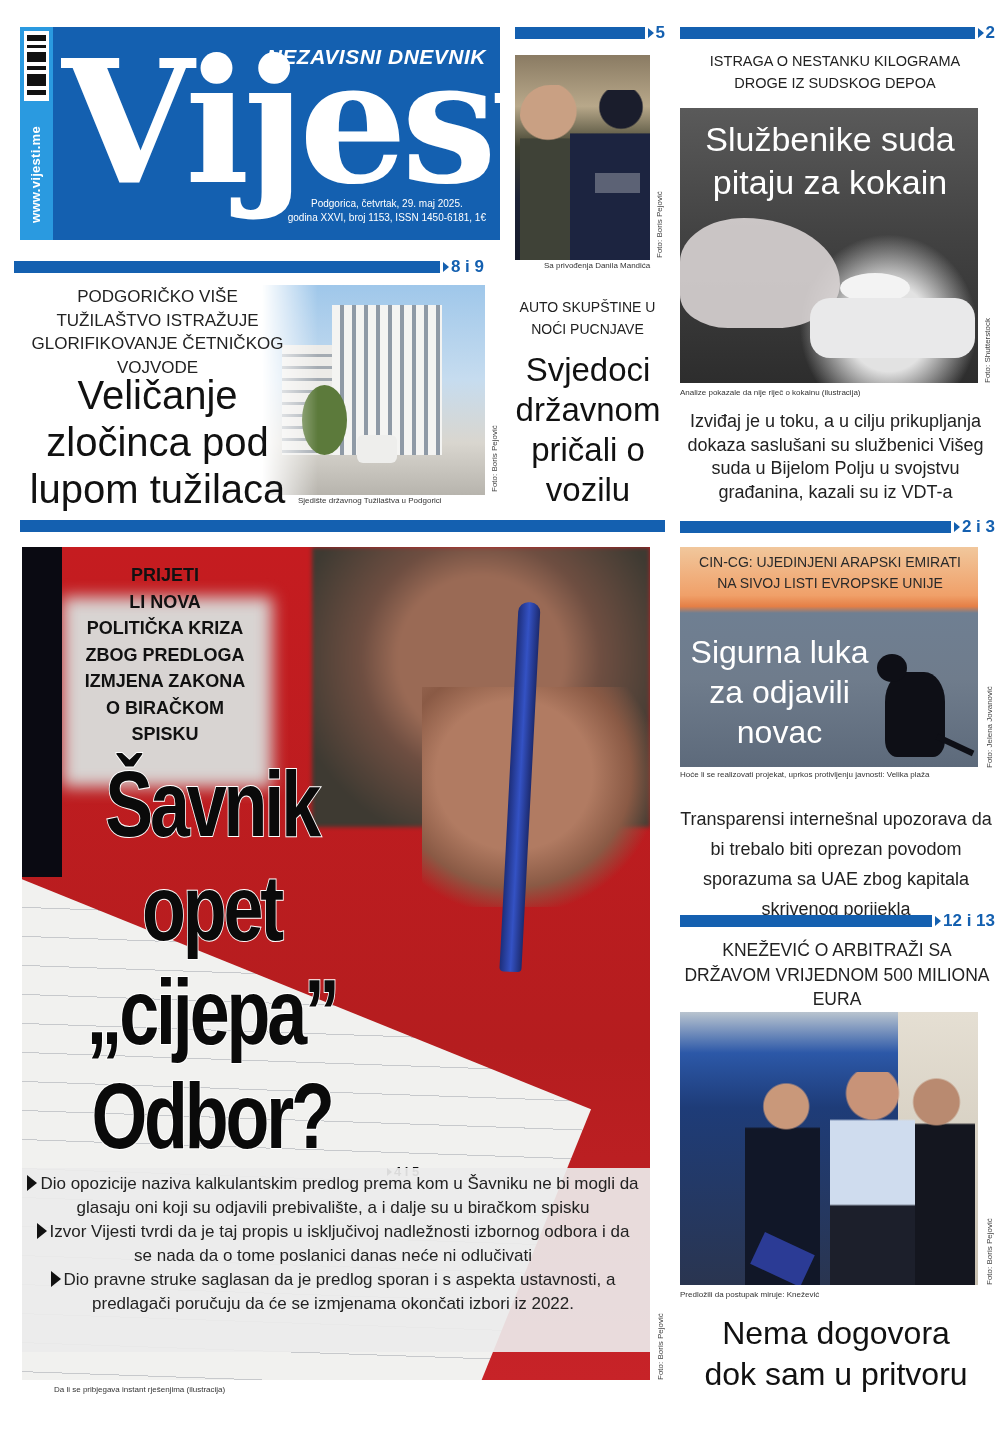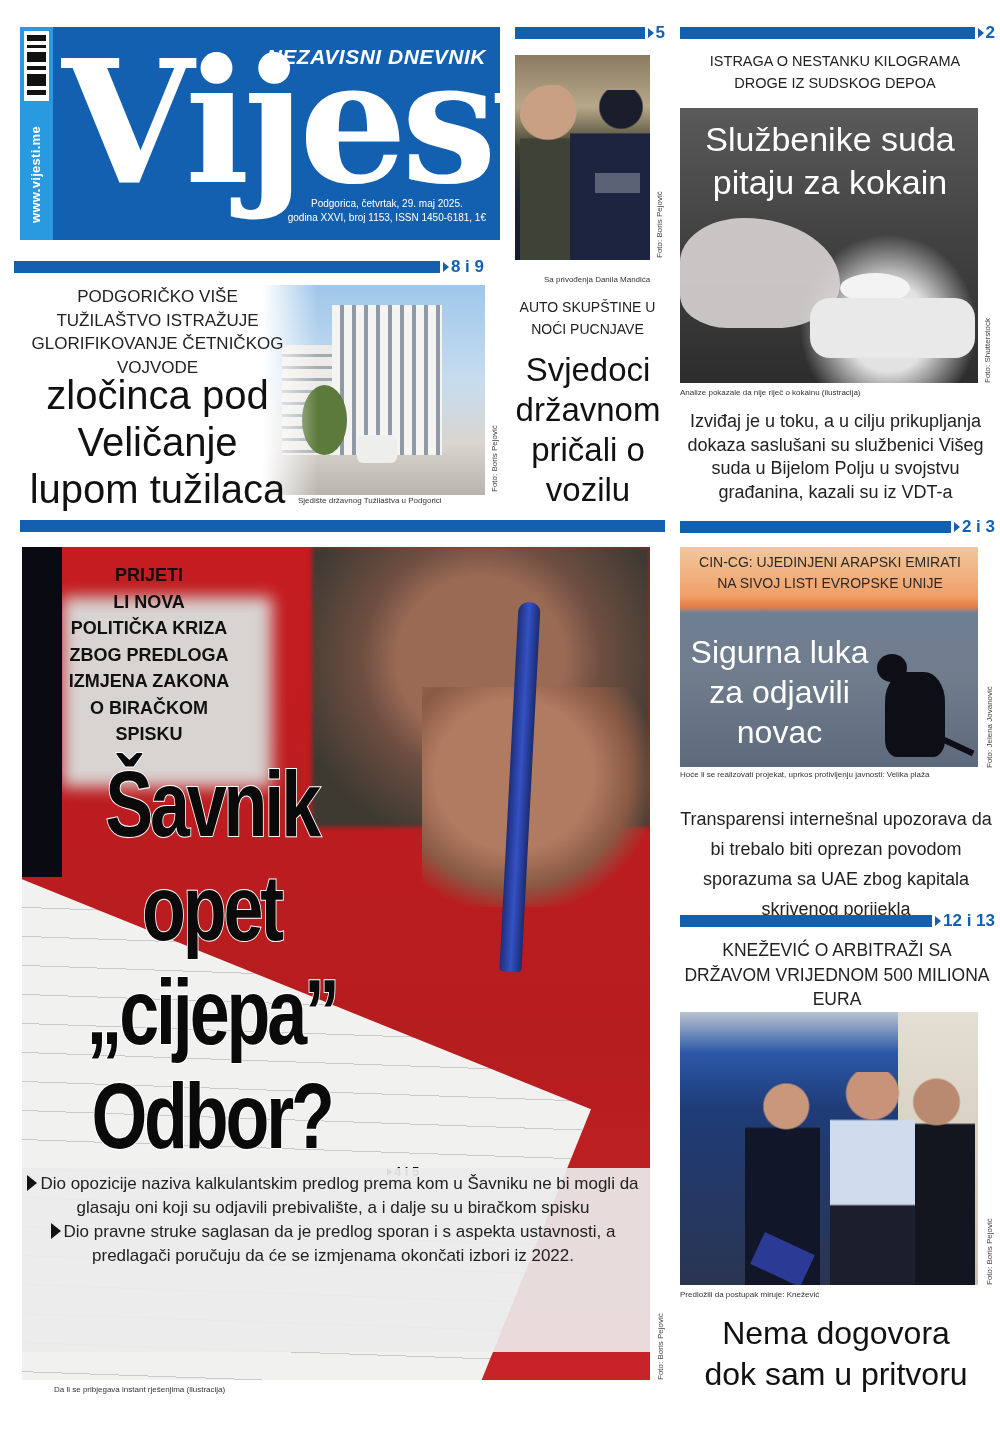--- a/index.html
+++ b/index.html
@@ -58,21 +58,21 @@
   .main-photo { left: 22px; top: 547px; width: 628px; height: 833px; background:
       linear-gradient(160deg, rgba(255,255,255,0) 50%, rgba(240,240,240,0.0) 51%),
       linear-gradient(180deg,#c51c20 0%,#b51d1f 60%,#c72328 100%); overflow: hidden; }
   .main-photo .blackedge { position:absolute; left:0; top:0; width:40px; height:330px; background:#0a0a12; }
   .main-photo .hand-top { position:absolute; left:290px; top:0; width:338px; height:280px; background: radial-gradient(ellipse at 50% 40%, #9a6a55 0 35%, #6e4e41 50%, #3e3a32 80%); filter: blur(2px); }
   .main-photo .paper-blur { position:absolute; left:40px; top:50px; width:210px; height:190px; background:#d8d4d2; filter: blur(8px); }
   .main-photo .paper { position:absolute; left:-80px; top:300px; width:700px; height:600px; background: repeating-linear-gradient(160deg, #f1f1ef 0 28px, #c7c9cc 28px 29px); transform: rotate(22deg); transform-origin: left top; }
   .main-photo .hand { position:absolute; left:400px; top:140px; width:230px; height:220px; background: radial-gradient(ellipse at 40% 40%, #b17b62 0 40%, #8a5a45 60%, transparent 75%); }
   .main-photo .pen { position:absolute; left:487px; top:55px; width:22px; height:370px; background: linear-gradient(90deg,#1d2e7a,#3452c4,#1c2a6e); border-radius: 10px 10px 4px 4px; transform: rotate(3deg); }
 
-  .main-kicker { left: 54px; top: 562px; width: 190px; font-size: 18px; font-weight: bold; line-height: 26.5px; text-align: center; text-transform: uppercase; color: #111; }
+  .main-kicker { left: 70px; top: 562px; width: 190px; font-size: 18px; font-weight: bold; line-height: 26.5px; text-align: center; text-transform: uppercase; color: #111; }
   .main-headline { left: 40px; top: 752px; width: 350px; font-family: "Liberation Sans", sans-serif; font-weight: bold; font-size: 92px; line-height: 104px; letter-spacing: -4px; text-align: center; color: #0a0a0a; -webkit-text-stroke: 2px #fff; paint-order: stroke fill; transform: scaleX(0.78); transform-origin: left top; width: 440px; }
   .main-ref { left: 387px; top: 1164px; font-size: 13px; font-weight: bold; color: #111; display:flex; align-items:center; }
   .main-ref .tri { display:inline-block; width:0; height:0; border-top:4px solid transparent; border-bottom:4px solid transparent; border-left:5px solid #111; margin-right:2px; }
   .bullets { left: 22px; top: 1168px; width: 628px; height: 184px; background: rgba(235,235,235,0.92); padding: 4px 10px 0 4px; }
   .bullet { font-size: 17px; line-height: 24px; text-align: center; color: #222; position: relative; }
   .bullet .tri { display:inline-block; width:0; height:0; border-top:8px solid transparent; border-bottom:8px solid transparent; border-left:10px solid #111; vertical-align: -2px; margin-right: 3px; }
 </style>
 </head>
 <body>
 
@@ -102,21 +102,21 @@
       <span class="tri"></span>
       <span>5</span>
     </div>
 </div>
 <div class="abs photo ph-arrest">
   <div class="man"></div>
     <div class="cop"></div>
     <div class="patch"></div>
 </div>
 <div class="abs credit" style="left:655px;top:258px;">Foto: Boris Pejović</div>
-<div class="abs caption" style="left:515px;top:275px;padding-left:29px;">Sa privođenja Danila Mandića</div>
+<div class="abs caption" style="left:515px;top:261px;padding-left:29px;">Sa privođenja Danila Mandića</div>
 
 <div class="abs ref-bar" style="left:680px;top:26px;width:315px;">
   <div class="bar"></div>
   <div class="ref">
       <span class="tri"></span>
       <span>2</span>
     </div>
 </div>
 <div class="abs kicker" style="left:690px;top:50px;width:290px;font-size:14.5px;">ISTRAGA O NESTANKU KILOGRAMA DROGE IZ SUDSKOG DEPOA</div>
 <div class="abs photo ph-coke">
@@ -137,22 +137,22 @@
     </div>
 </div>
 <div class="abs photo ph-building">
   <div class="bld2"></div>
     <div class="bld"></div>
     <div class="tree"></div>
     <div class="car"></div>
 </div>
 <div class="abs kicker" style="left:25px;top:285px;width:265px;font-size:17px;line-height:23.5px;">PODGORIČKO VIŠE TUŽILAŠTVO ISTRAŽUJE GLORIFIKOVANJE ČETNIČKOG VOJVODE</div>
 <div class="abs headline" style="left:20px;top:372px;width:275px;font-size:40px;line-height:47px;">
+  <div>Veličanje</div>
   <div>zločinca pod</div>
-  <div>Veličanje</div>
   <div>lupom tužilaca</div>
 </div>
 <div class="abs caption" style="left:298px;top:496px;">Sjedište državnog Tužilaštva u Podgorici</div>
 <div class="abs credit" style="left:490px;top:492px;">Foto: Boris Pejović</div>
 
 <div class="abs kicker" style="left:515px;top:296px;width:145px;font-size:14px;line-height:22px;">AUTO SKUPŠTINE U NOĆI PUCNJAVE</div>
 <div class="abs headline" style="left:508px;top:350px;width:160px;font-size:33px;line-height:40px;">
   <div>Svjedoci</div>
   <div>državnom</div>
   <div>pričali o</div>
@@ -227,16 +227,17 @@
   <div>„cijepa”</div>
   <div>Odbor?</div>
 </div>
 <div class="abs main-ref">
     <span class="tri"></span>
     <span>4 i 5</span>
   </div>
 
 <div class="abs bullets">
   <div class="bullet"><span class="tri"></span><span>Dio opozicije naziva kalkulantskim predlog prema kom u Šavniku ne bi mogli da glasaju oni koji su odjavili prebivalište, a i dalje su u biračkom spisku</span></div>
+  <div class="bullet"><span class="tri"></span><span>Izvor Vijesti tvrdi da je taj propis u isključivoj nadležnosti izbornog odbora i da se nada da o tome poslanici danas neće ni odlučivati</span></div>
   <div class="bullet"><span class="tri"></span><span>Dio pravne struke saglasan da je predlog sporan i s aspekta ustavnosti, a predlagači poručuju da će se izmjenama okončati izbori iz 2022.</span></div>
 </div>
 <div class="abs caption" style="left:22px;top:1385px;padding-left:32px;">Da li se pribjegava instant rješenjima (ilustracija)</div>
 <div class="abs credit" style="left:656px;top:1380px;">Foto: Boris Pejović</div>
 
 </body></html>

